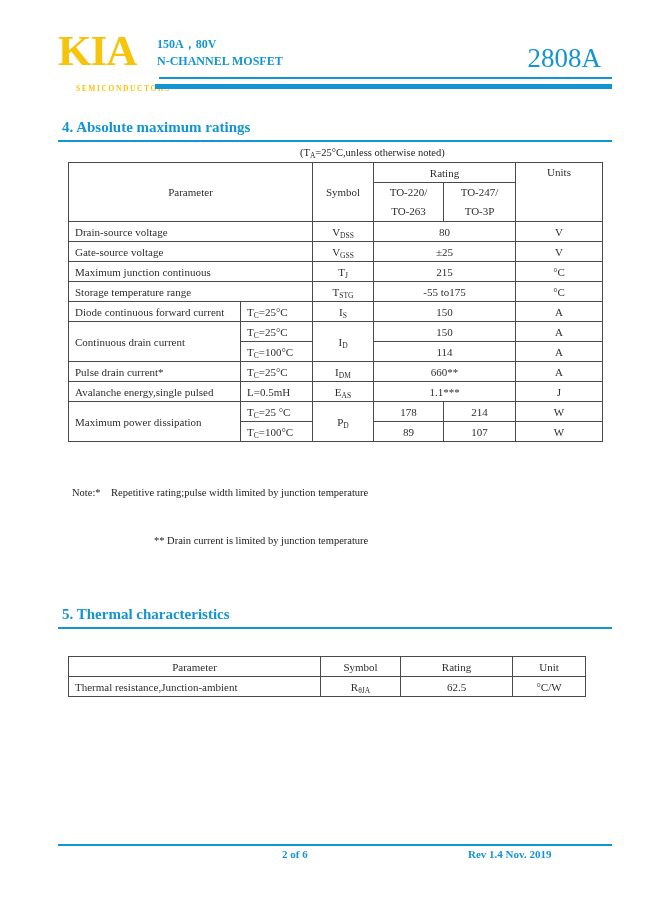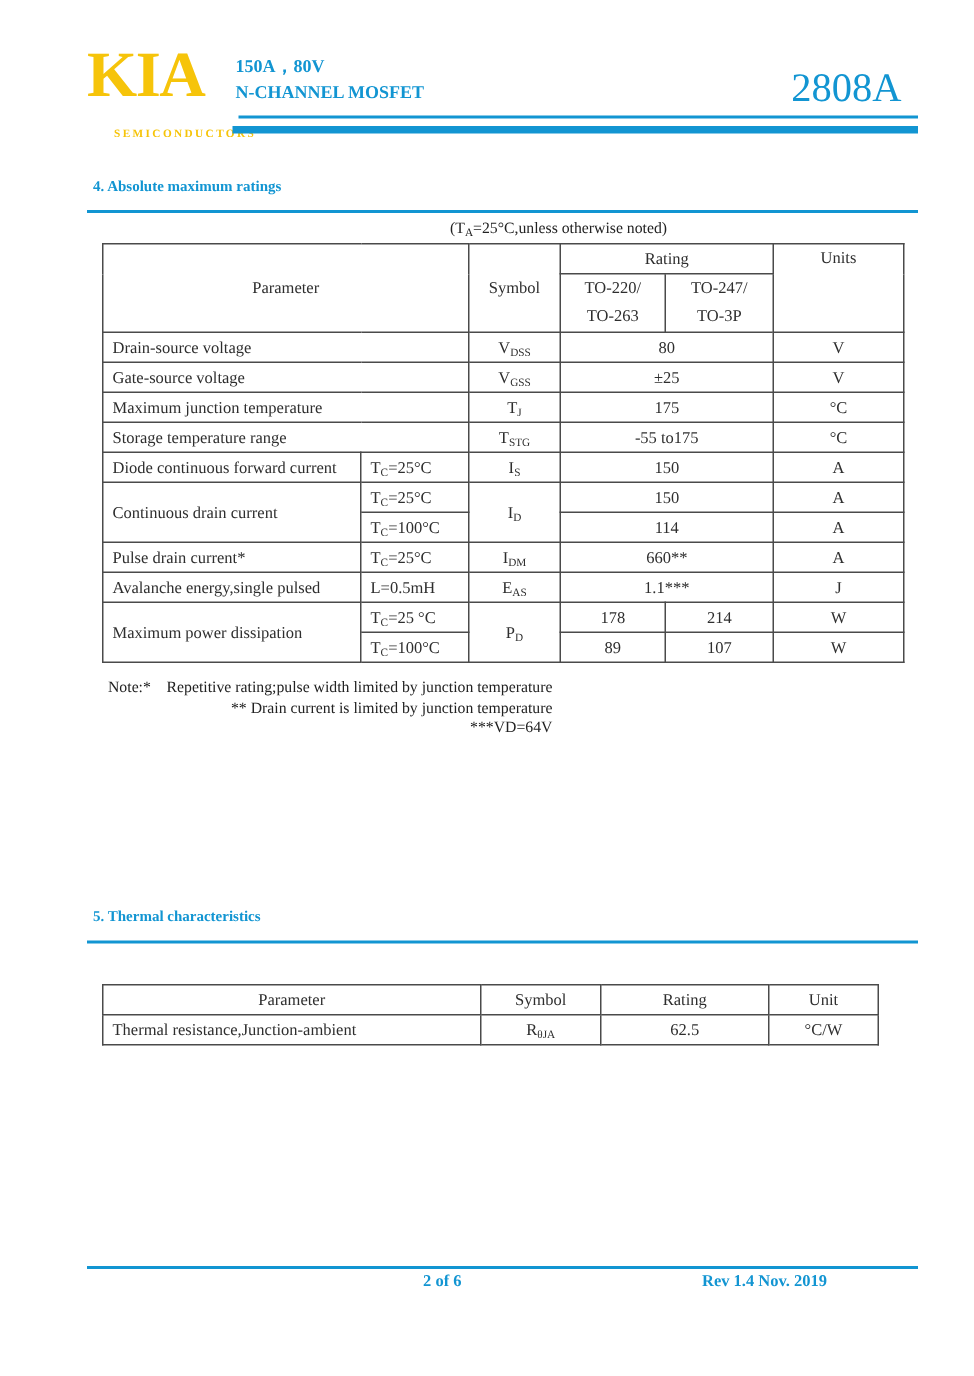--- a/index.html
+++ b/index.html
@@ -19,42 +19,42 @@
   .logo{position:absolute;left:58px;top:29px;font-size:43px;font-weight:bold;
         color:var(--yellow);letter-spacing:-1px;line-height:1;}
   .logo-sub{position:absolute;left:76px;top:84px;font-size:7.5px;font-weight:bold;
         color:var(--yellow);letter-spacing:1.6px;}
   .spec{position:absolute;left:157px;top:36px;font-size:12px;font-weight:bold;
         color:var(--accent);line-height:17px;}
   .part{position:absolute;right:48px;top:43px;font-size:27px;color:var(--accent);}
   .rule-thin{position:absolute;left:159px;top:77px;width:453px;height:2px;background:var(--accent);}
   .rule-thick{position:absolute;left:155px;top:84px;width:457px;height:5px;background:var(--accent);}
   
-  .sec-title{position:absolute;left:62px;font-size:10px;font-weight:bold;color:var(--accent);}
+  .sec-title{position:absolute;left:62px;font-size:15px;font-weight:bold;color:var(--accent);}
   .sec4-title{top:119px;}
   .sec5-title{top:606px;}
   .sec-underline{position:absolute;left:58px;width:554px;height:2px;background:var(--accent);}
   .sec4-underline{top:140px;}
   .sec5-underline{top:627px;}
   .cond-note{position:absolute;left:300px;top:147px;width:301px;text-align:left;
         font-size:10.5px;color:#222;}
   
   table{border-collapse:collapse;table-layout:fixed;}
   td{border:1px solid var(--border);font-size:11px;height:20px;padding:0 4px;
      color:#2e2e2e;overflow:hidden;white-space:nowrap;}
   .amr{position:absolute;left:68px;top:162px;width:534px;}
   .thermal{position:absolute;left:68px;top:656px;width:517px;}
   td.c{text-align:center;}
   td.l{text-align:left;padding-left:6px;}
   td.top{vertical-align:top;padding-top:3px;}
   .pkg div{text-align:center;line-height:19px;}
   sub{font-size:7.5px;vertical-align:-2px;line-height:0;}
   
   .notes{position:absolute;left:72px;top:452px;font-size:10.5px;color:#222;line-height:13.5px;}
-  .notes div{white-space:pre;}
+  .notes div{white-space:pre;margin-top:34px;}
   .notes .indent{padding-left:23px;text-align:right;}
   
   .footer-line{position:absolute;left:58px;top:844px;width:554px;height:2px;background:var(--accent);}
   .footer-page{position:absolute;left:282px;top:848px;font-size:11px;font-weight:bold;color:var(--accent);}
   .footer-rev{position:absolute;left:468px;top:848px;font-size:11px;font-weight:bold;color:var(--accent);}
 </style>
 </head>
 <body>
 
 <div class="page">
@@ -110,23 +110,23 @@
     </tr>
 
     <tr>
       <td class="l" colspan="2">Gate-source voltage</td>
       <td class="c"><span>V</span><sub>GSS</sub></td>
       <td class="c" colspan="2">±25</td>
       <td class="c">V</td>
     </tr>
 
     <tr>
-      <td class="l" colspan="2">Maximum junction temperature</td>
+      <td class="l" colspan="2">Maximum junction continuous</td>
       <td class="c"><span>T</span><sub>J</sub></td>
-      <td class="c" colspan="2">175</td>
+      <td class="c" colspan="2">215</td>
       <td class="c">°C</td>
     </tr>
 
     <tr>
       <td class="l" colspan="2">Storage temperature range</td>
       <td class="c"><span>T</span><sub>STG</sub></td>
       <td class="c" colspan="2">-55 to175</td>
       <td class="c">°C</td>
     </tr>
 
@@ -180,21 +180,20 @@
       <td class="c">89</td>
       <td class="c">107</td>
       <td class="c">W</td>
     </tr>
   </tbody>
     </table>
 
   <div class="notes">
     <div>Note:*    Repetitive rating;pulse width limited by junction temperature</div>
     <div class="indent">** Drain current is limited by junction temperature</div>
-    <div class="indent">***VD=64V</div>
   </div>
 
   <div class="sec-title sec5-title">5. Thermal characteristics</div>
   <div class="sec-underline sec5-underline"></div>
 
   <table class="thermal">
     <colgroup>
         <col style="width:252px">
         <col style="width:80px">
         <col style="width:112px">

